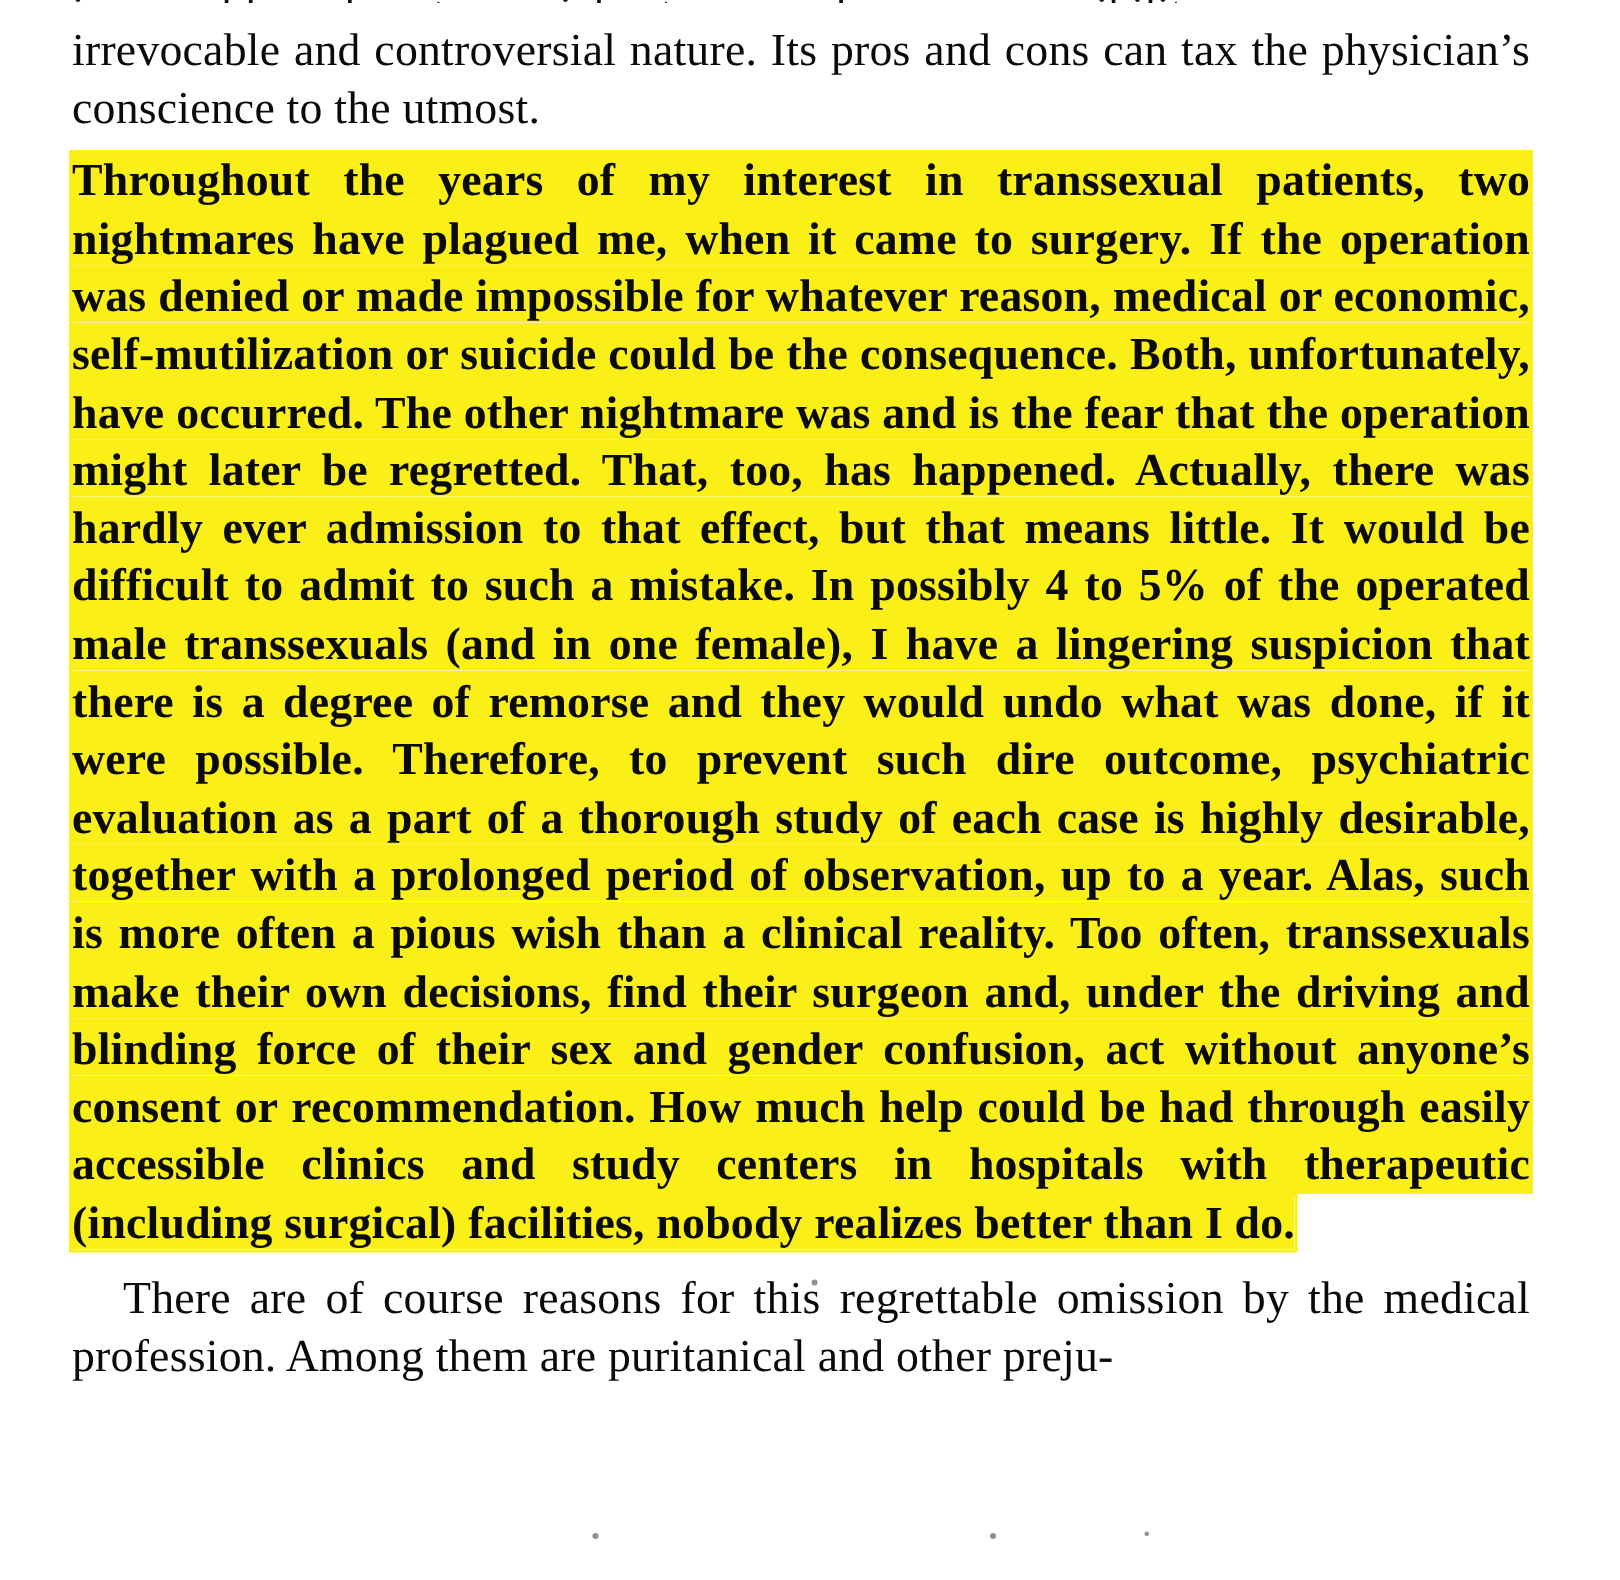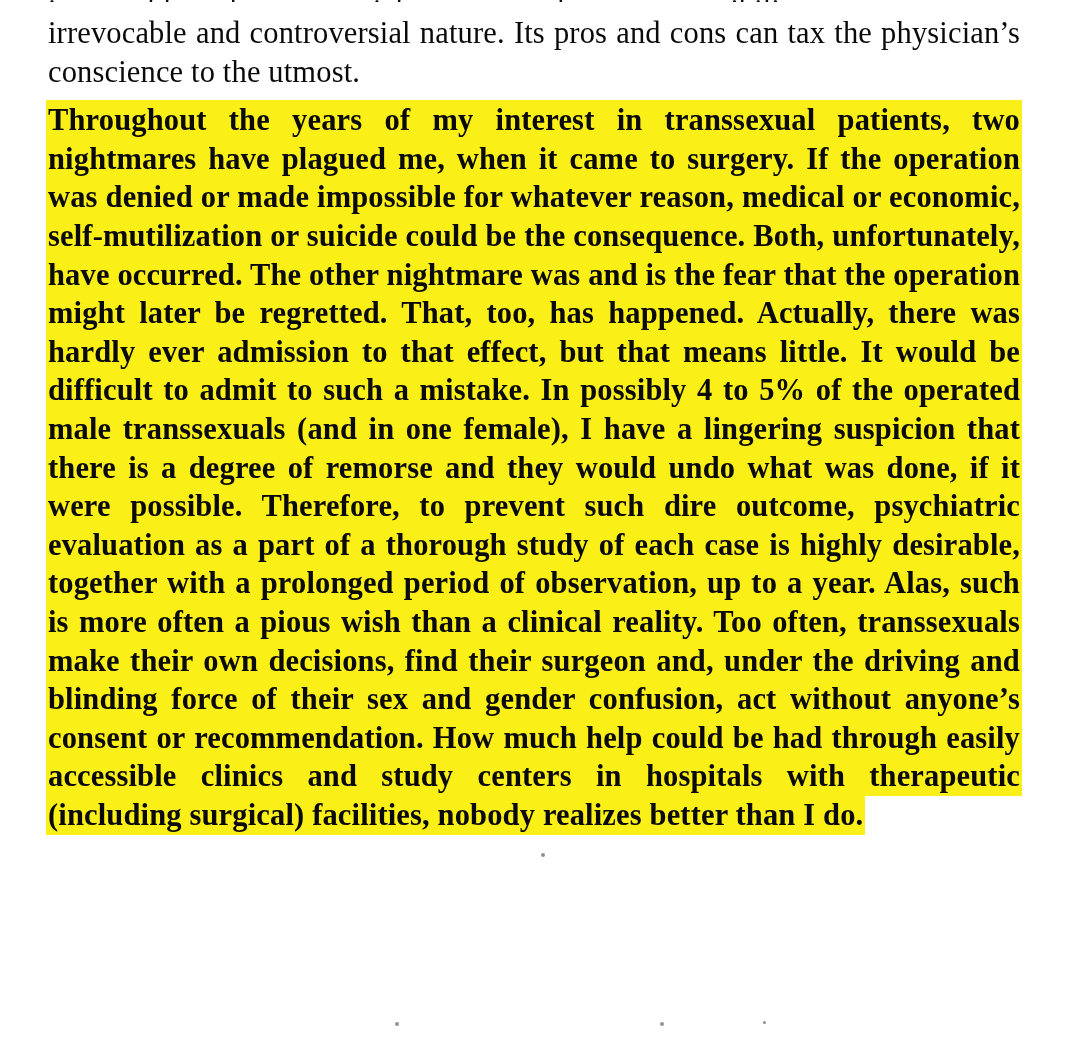--- a/index.html
+++ b/index.html
@@ -89,19 +89,20 @@
 <div class="page">
 
   <div class="clipped-line">irrevocable and controversial nature, as a heavy responsibility,</div>
 
   <p class="para para-top">irrevocable and controversial nature. Its pros and cons can tax the physician’s conscience to the utmost.</p>
 
   <div class="highlight-block">
     <span class="hl first-line-indent">Throughout the years of my interest in transsexual patients, two nightmares have plagued me, when it came to surgery. If the operation was denied or made impossible for whatever reason, medical or economic, self-mutilization or suicide could be the consequence. Both, unfortunately, have occurred. The other nightmare was and is the fear that the operation might later be regretted. That, too, has happened. Actually, there was hardly ever admission to that effect, but that means little. It would be difficult to admit to such a mistake. In possibly 4 to 5% of the operated male transsexuals (and in one female), I have a lingering suspicion that there is a degree of remorse and they would undo what was done, if it were possible. Therefore, to prevent such dire outcome, psychiatric evaluation as a part of a thorough study of each case is highly desirable, together with a prolonged period of observation, up to a year. Alas, such is more often a pious wish than a clinical reality. Too often, transsexuals make their own decisions, find their surgeon and, under the driving and blinding force of their sex and gender confusion, act without anyone’s consent or recommendation. How much help could be had through easily accessible clinics and study centers in hospitals with therapeutic (including surgical) facilities, nobody realizes better than I do.</span>
   </div>
 
+  <p class="para tail-para indent">There are of course reasons for this regrettable omission by the medical profession. Among them are puritanical and other preju-</p>
 
   <span class="speck s1"></span>
   <span class="speck s2"></span>
   <span class="speck s3"></span>
   <span class="speck s4"></span>
 
 </div>
 
 </body></html>

